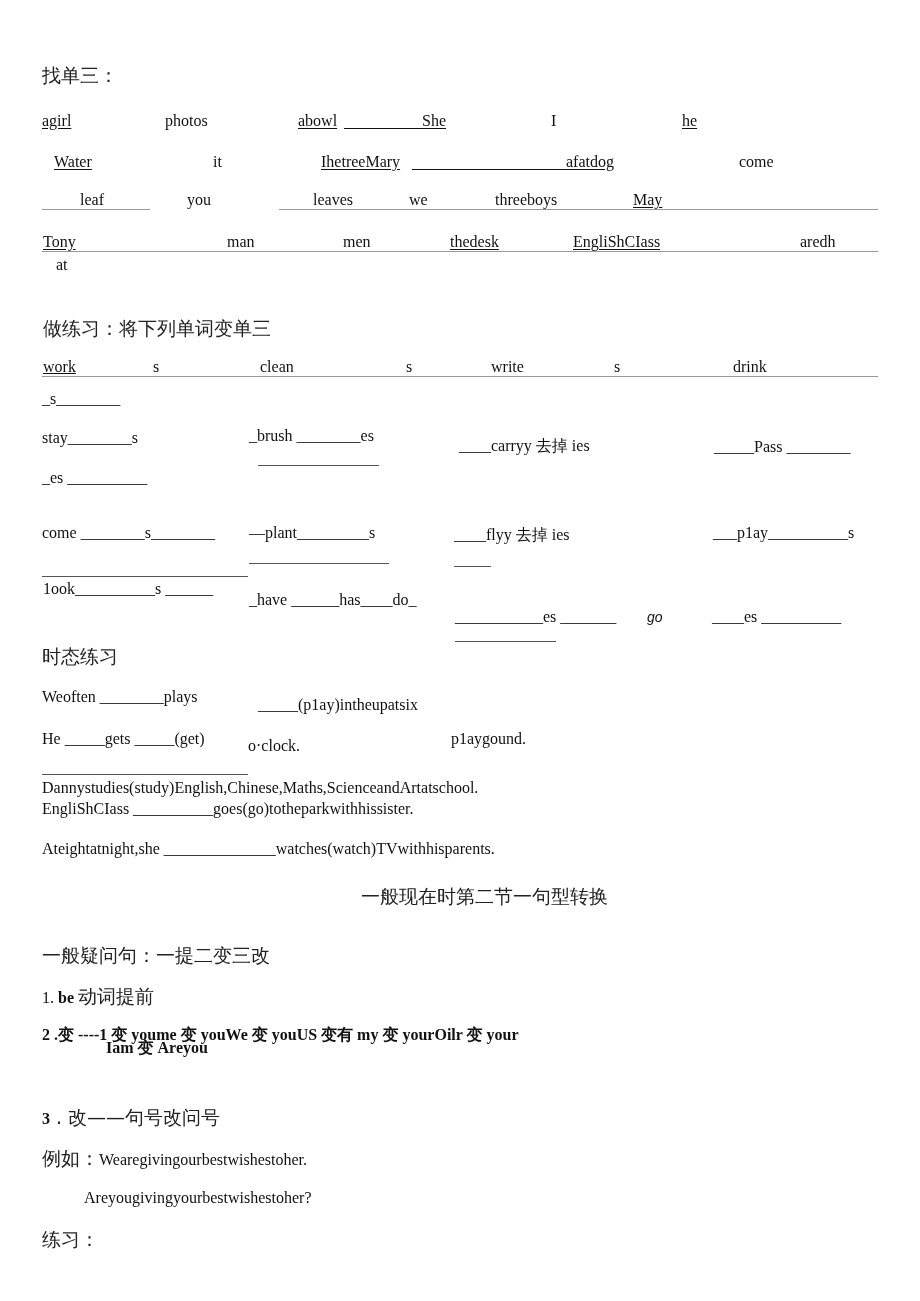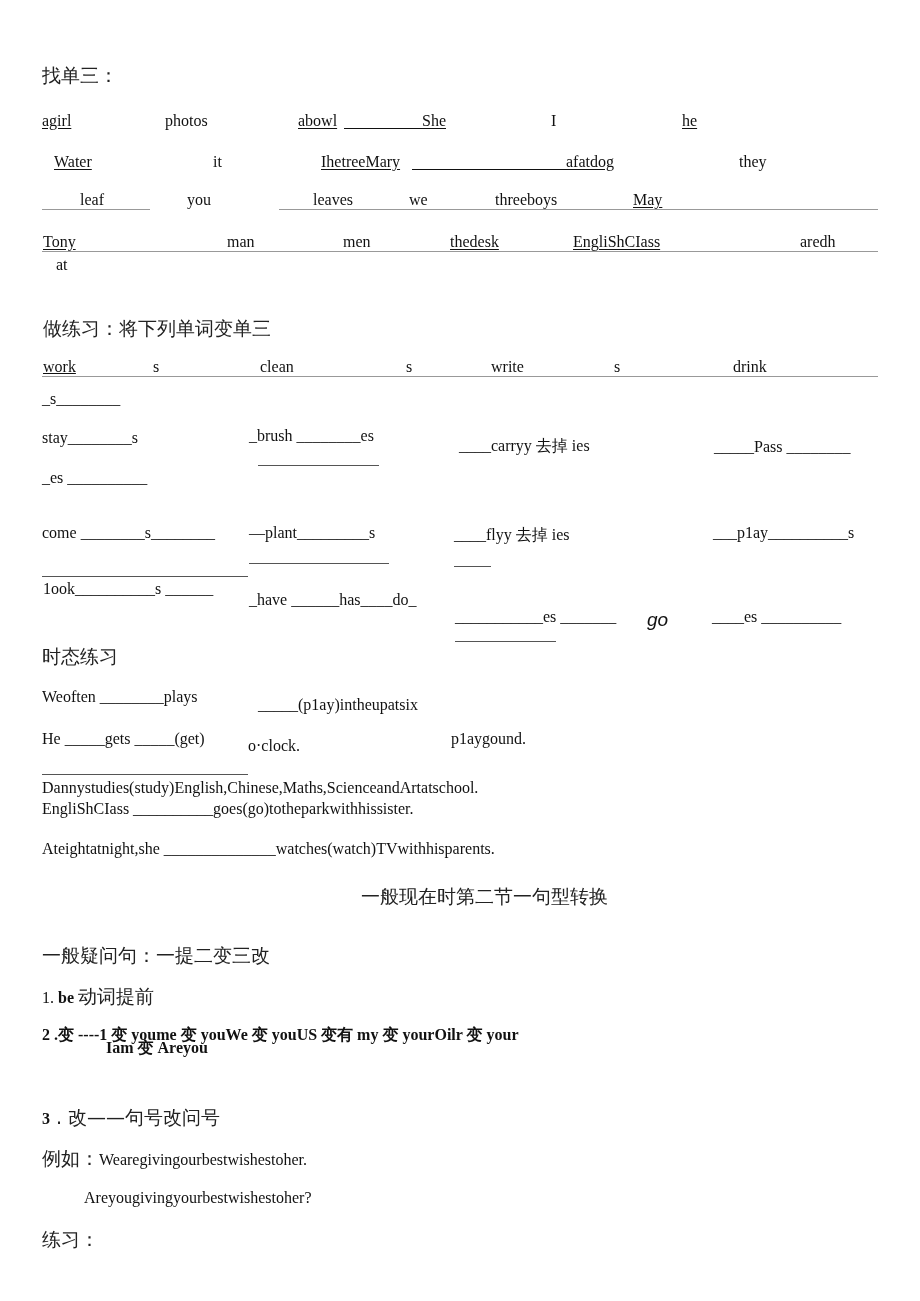--- a/index.html
+++ b/index.html
@@ -1,21 +1,21 @@
 <!DOCTYPE html>
 <html><head>
 <meta charset="utf-8">
 <style>
   html, body { margin:0; padding:0; background:#ffffff; }
   body { width:920px; height:1301px; position:relative; overflow:hidden;
          font-family:"Liberation Serif","DejaVu Serif",serif; color:#111; font-size:16px; }
   .t { position:absolute; white-space:nowrap; line-height:1; }
   .u { text-decoration:underline; text-underline-offset:2px; }
   .b { font-weight:bold; }
-  .i { font-style:italic; font-family:"Liberation Sans","DejaVu Sans",sans-serif; font-size:19px; }
+  .i { font-style:italic; font-family:"Liberation Sans","DejaVu Sans",sans-serif; font-size:14px; }
   .line { position:absolute; height:0; border-top:1px solid #555; }
   .gline { position:absolute; height:0; border-top:1.5px solid #999; }
   .cn { font-family:"DejaVu Sans", sans-serif; font-size:19px; color:#222; }
 </style>
 </head>
 <body>
 
 <div class="t cn" style="left:42px;top:66px;">找单三：</div>
 
 <div class="t u" style="left:42px;top:113px;">agirl</div>
@@ -24,21 +24,21 @@
 <div class="line" style="left:344px;top:128px;width:78px;border-color:#111;"></div>
 <div class="t u" style="left:422px;top:113px;">She</div>
 <div class="t" style="left:551px;top:113px;">I</div>
 <div class="t u" style="left:682px;top:113px;">he</div>
 
 <div class="t u" style="left:54px;top:154px;">Water</div>
 <div class="t" style="left:213px;top:154px;">it</div>
 <div class="t u" style="left:321px;top:154px;">IhetreeMary</div>
 <div class="line" style="left:412px;top:169px;width:155px;border-color:#111;"></div>
 <div class="t u" style="left:566px;top:154px;">afatdog</div>
-<div class="t" style="left:739px;top:154px;">they</div>
+<div class="t" style="left:739px;top:154px;">come</div>
 
 <div class="gline" style="left:42px;top:209px;width:108px;"></div>
 <div class="t" style="left:80px;top:192px;">leaf</div>
 <div class="t" style="left:187px;top:192px;">you</div>
 <div class="gline" style="left:279px;top:209px;width:599px;"></div>
 <div class="t" style="left:313px;top:192px;">leaves</div>
 <div class="t" style="left:409px;top:192px;">we</div>
 <div class="t" style="left:495px;top:192px;">threeboys</div>
 <div class="t u" style="left:633px;top:192px;">May</div>
 

